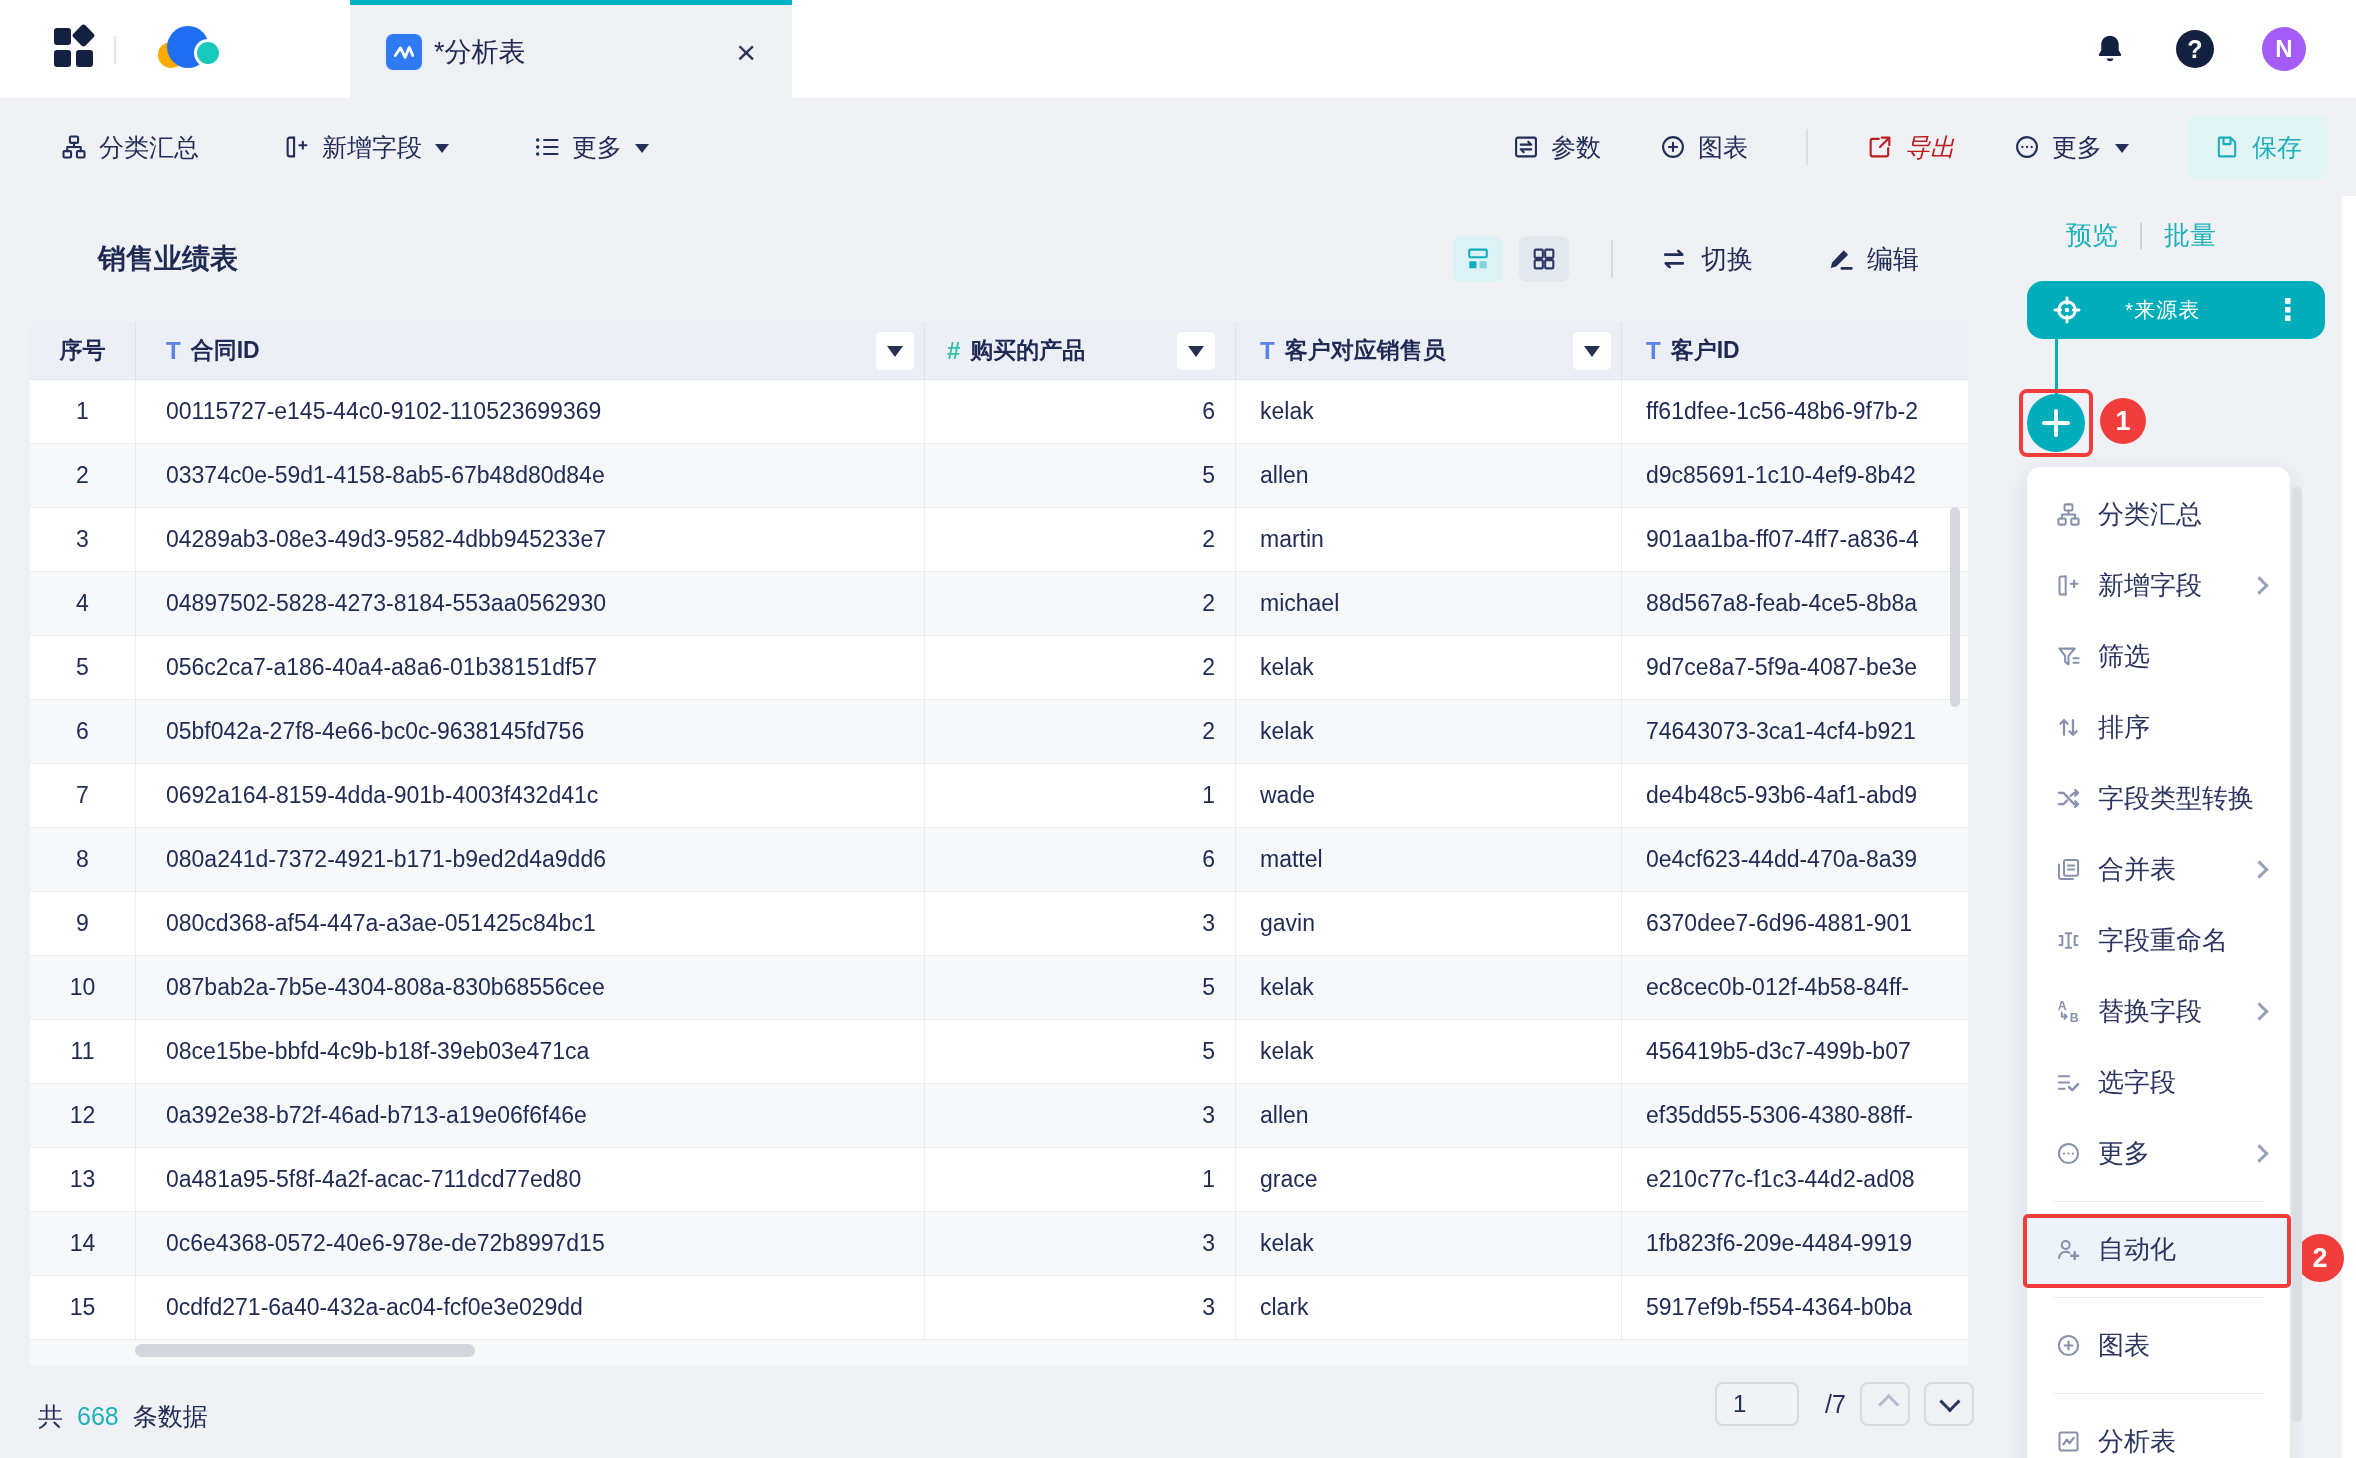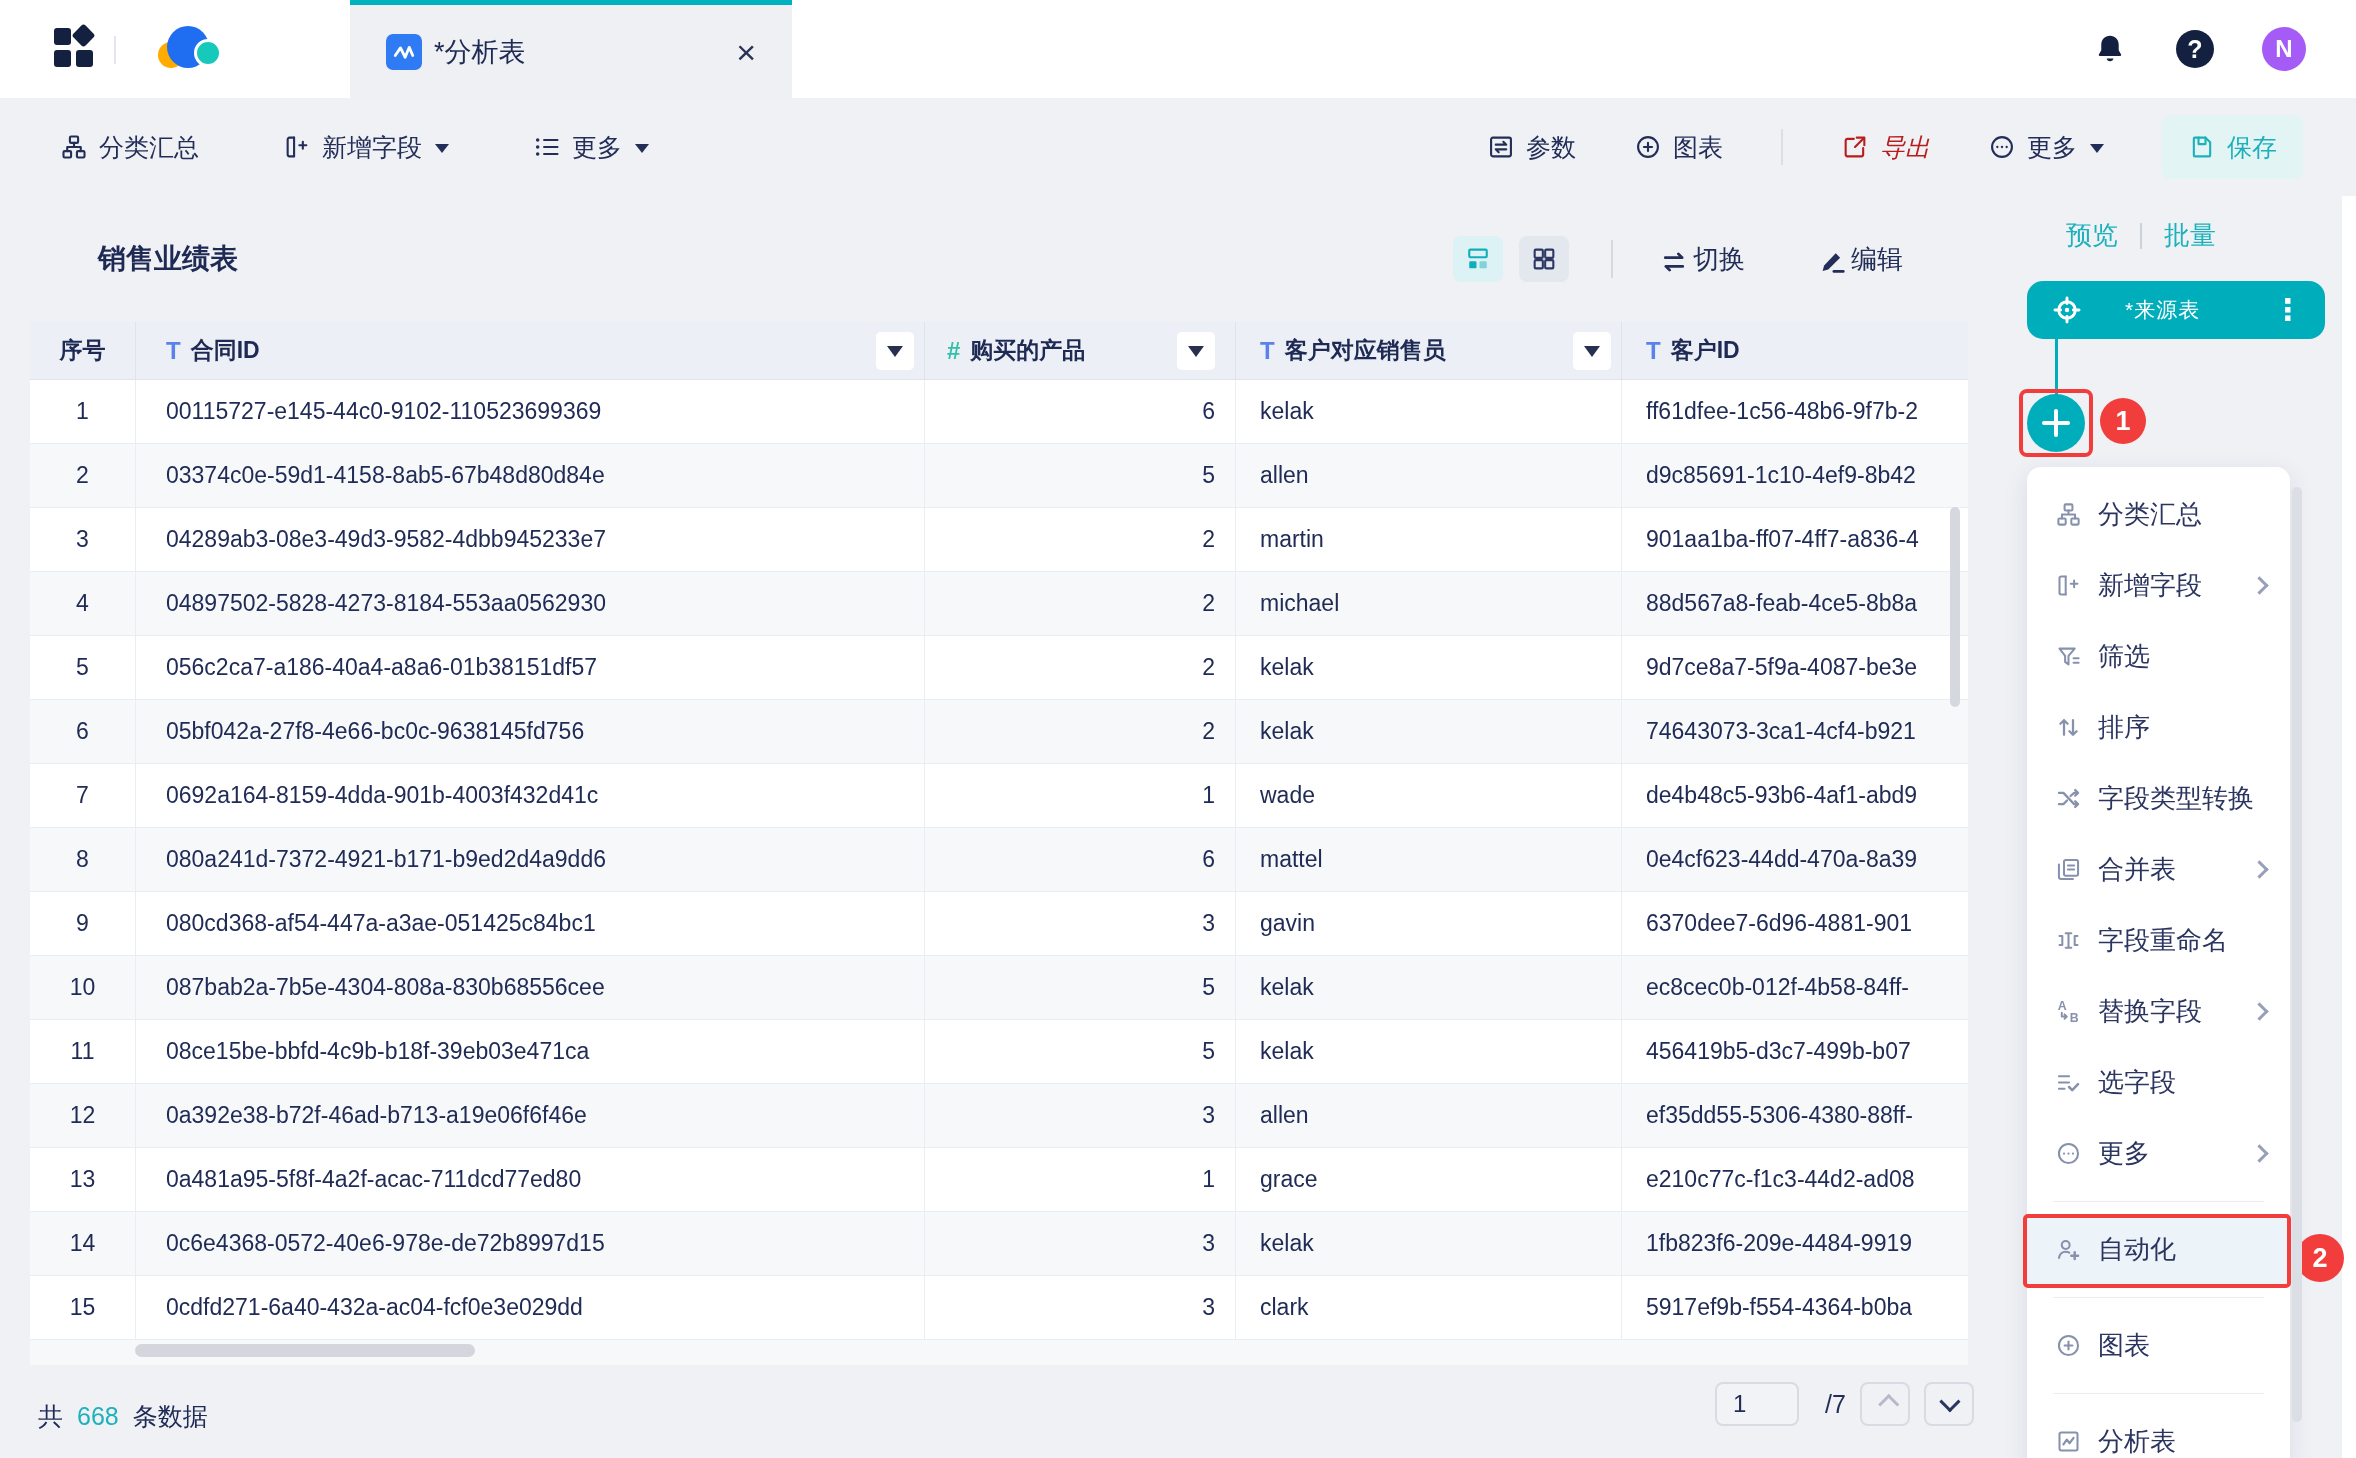--- a/index.html
+++ b/index.html
@@ -30,38 +30,38 @@
   .tab-title { margin-left:12px; font-size:27px; color:#1e2a54; }
   .tab-close { margin-left:auto; font-size:34px; color:#2a3355; line-height:1; cursor:default; }
   .topbar-right { position:absolute; right:50px; top:0; height:98px; display:flex; align-items:center; gap:48px; }
   .bell { width:36px; height:36px; color:#14203f; }
   .help-circle { width:38px; height:38px; border-radius:50%; background:#14203f; color:#fff; font-size:25px; font-weight:700; display:flex; align-items:center; justify-content:center; }
   .avatar { width:44px; height:44px; border-radius:50%; background:#a55bf5; color:#fff; font-size:24px; font-weight:700; display:flex; align-items:center; justify-content:center; }
 
   
   .toolbar { position:absolute; left:0; top:98px; width:2356px; height:98px; }
   .tb-left { position:absolute; left:60px; top:0; height:98px; display:flex; align-items:center; gap:84px; }
-  .tb-right { position:absolute; right:53px; top:0; height:98px; display:flex; align-items:center; gap:58px; }
+  .tb-right { position:absolute; right:28px; top:0; height:98px; display:flex; align-items:center; gap:58px; }
   .tbtn { display:flex; align-items:center; gap:11px; font-size:25px; color:#232e58; white-space:nowrap; }
   .tbtn .icon { width:28px; height:28px; }
   .tbtn.disabled { color:#b91c1c;font-style:italic; }
   .tbtn.primary { background:#e3f4f5; color:#1cb0ba; height:64px; padding:0 26px; border-radius:8px; }
   .caret { width:0; height:0; border:7px solid transparent; border-top:9px solid #232e58; margin-top:9px; margin-left:2px; }
   .tb-divider { width:2px; height:36px; background:#dcdfe6; }
 
   
   .sheet-title { position:absolute; left:98px; top:240px; font-size:28px; font-weight:700; color:#1e2a54; }
   .view-toggles { position:absolute; left:1453px; top:236px; display:flex; gap:16px; }
   .vtoggle { width:50px; height:46px; border-radius:8px; display:flex; align-items:center; justify-content:center; }
   .vtoggle .icon { width:28px; height:28px; }
   .vtoggle.active { background:#dcf2f4; color:#10aebc; }
   .vtoggle.inactive { background:#e3e7ee; color:#2c3763; }
   .sheet-actions { position:absolute; left:1611px; top:236px; height:46px; display:flex; align-items:center; }
   .sa-divider { width:2px; height:38px; background:#d5dae2; margin-right:46px; }
-  .sa-btn { display:flex; align-items:flex-end; gap:4px; font-size:26px; color:#232e58; margin-right:72px; }
+  .sa-btn { display:flex; align-items:center; gap:12px; font-size:26px; color:#232e58; margin-right:72px; }
   .sa-btn:last-child { margin-right:0; }
   .sa-btn .icon { width:30px; height:30px; }
 
   
   .card { position:absolute; left:30px; top:322px; width:1938px; height:1043px; background:#fff; overflow:hidden; }
   .thead { display:flex; height:58px; background:#ecf0f6; }
   .th { display:flex; align-items:center; border-right:1px solid #dfe4eb; border-bottom:1px solid #dfe4eb; padding:0 10px 0 22px; font-size:23px; font-weight:600; color:#1e2a54; }
   .th:last-child { border-right:none; }
   .th.center { justify-content:center; padding:0; }
   .type-glyph { font-size:24px; font-weight:700; margin-right:10px; }

